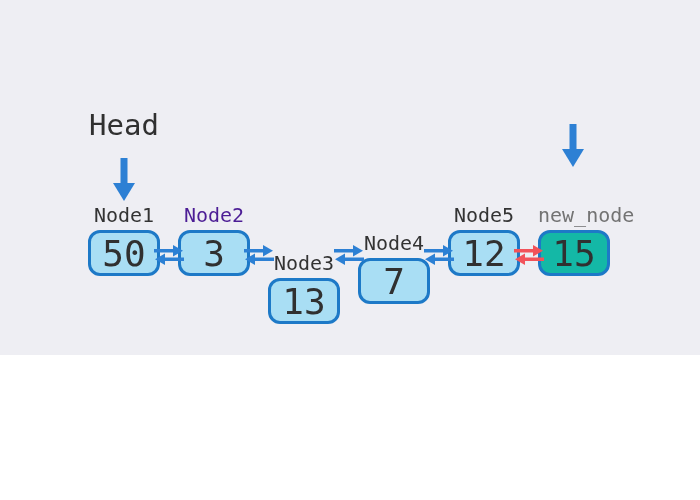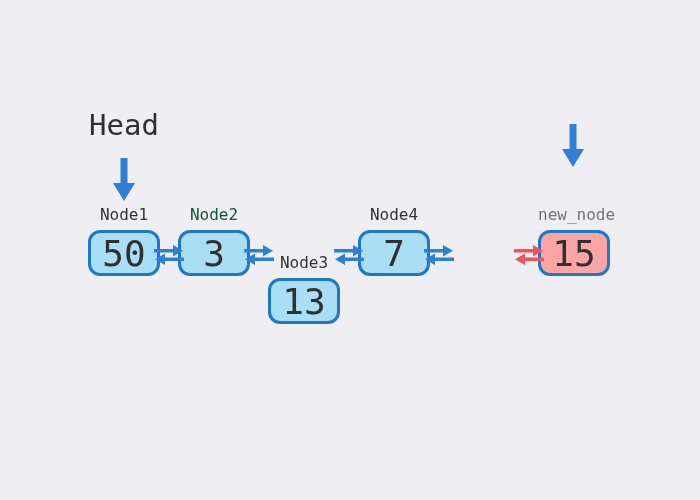--- a/index.html
+++ b/index.html
@@ -8,21 +8,21 @@
   }
   body {
     width: 700px;
     height: 500px;
     overflow: hidden;
     font-family: "DejaVu Sans Mono", "Liberation Mono", monospace;
   }
   .canvas {
     position: relative;
     width: 700px;
-    height: 500px;
+    height: 355px;
   }
   
   .pointer {
     position: absolute;
     top: 108px;
     width: 112px;
     text-align: center;
   }
   .pointer-label {
     font-size: 29px;
@@ -34,21 +34,21 @@
     margin: 16px auto 0 auto;
   }
   
   .node {
     position: absolute;
     top: 204px;
     width: 72px;
     text-align: center;
   }
   .node-label {
-    font-size: 16px;
+    font-size: 20px;
     line-height: 22px;
     margin-bottom: 4px;
     white-space: nowrap;
   }
   .node-box {
     box-sizing: border-box;
     width: 72px;
     height: 46px;
     border: 3px solid;
     border-radius: 12px;
@@ -92,44 +92,50 @@
   </div>
 
   <div class="node" style="left:88px">
     <div class="node-label" style="color: rgb(51, 51, 51);">Node1</div>
     <div class="node-box" style="background-color: rgb(169, 222, 244); border-color: rgb(29, 121, 199);">
       <span class="node-value">50</span>
     </div>
   </div>
 
   <div class="node" style="left:178px">
-    <div class="node-label" style="color: #14532d;">Node2</div>
+    <div class="node-label" style="color: #4c1d95;">Node2</div>
     <div class="node-box" style="background-color: rgb(169, 222, 244); border-color: rgb(29, 121, 199);">
       <span class="node-value">3</span>
     </div>
   </div>
 
   <div class="node" style="left:268px">
     <div class="node-label" style="color: rgb(51, 51, 51); margin-top: 48px;">Node3</div>
     <div class="node-box" style="background-color: rgb(169, 222, 244); border-color: rgb(29, 121, 199); text-align: right;">
       <span class="node-value">13</span>
     </div>
   </div>
 
   <div class="node" style="left:358px">
-    <div class="node-label" style="color: rgb(51, 51, 51);">Node4</div>
+    <div class="node-label" style="color: rgb(51, 51, 51); margin-top: 28px;">Node4</div>
     <div class="node-box" style="background-color: rgb(169, 222, 244); border-color: rgb(29, 121, 199);">
       <span class="node-value">7</span>
     </div>
   </div>
 
+  <div class="node" style="left:448px">
+    <div class="node-label" style="color: rgb(51, 51, 51);">Node5</div>
+    <div class="node-box" style="background-color: rgb(169, 222, 244); border-color: rgb(29, 121, 199);">
+      <span class="node-value">12</span>
+    </div>
+  </div>
 
   <div class="node" style="left:538px">
     <div class="node-label" style="color: #737373;">new_node</div>
-    <div class="node-box" style="background-color: #fca5a5; border-color: rgb(29, 121, 199);">
+    <div class="node-box" style="background-color: #14b8a6; border-color: rgb(29, 121, 199);">
       <span class="node-value">15</span>
     </div>
   </div>
 
   <div class="connector" style="left: 154px; color: rgb(45, 128, 212);">
     <svg width="30" height="22" viewBox="0 0 30 22">
       <rect x="0" y="5" width="20" height="3.5" fill="currentColor"></rect>
       <polygon points="19,1 29,6.7 19,12.5" fill="currentColor"></polygon>
       <rect x="10" y="13.5" width="20" height="3.5" fill="currentColor"></rect>
       <polygon points="11,9.5 1,15.2 11,21" fill="currentColor"></polygon>

